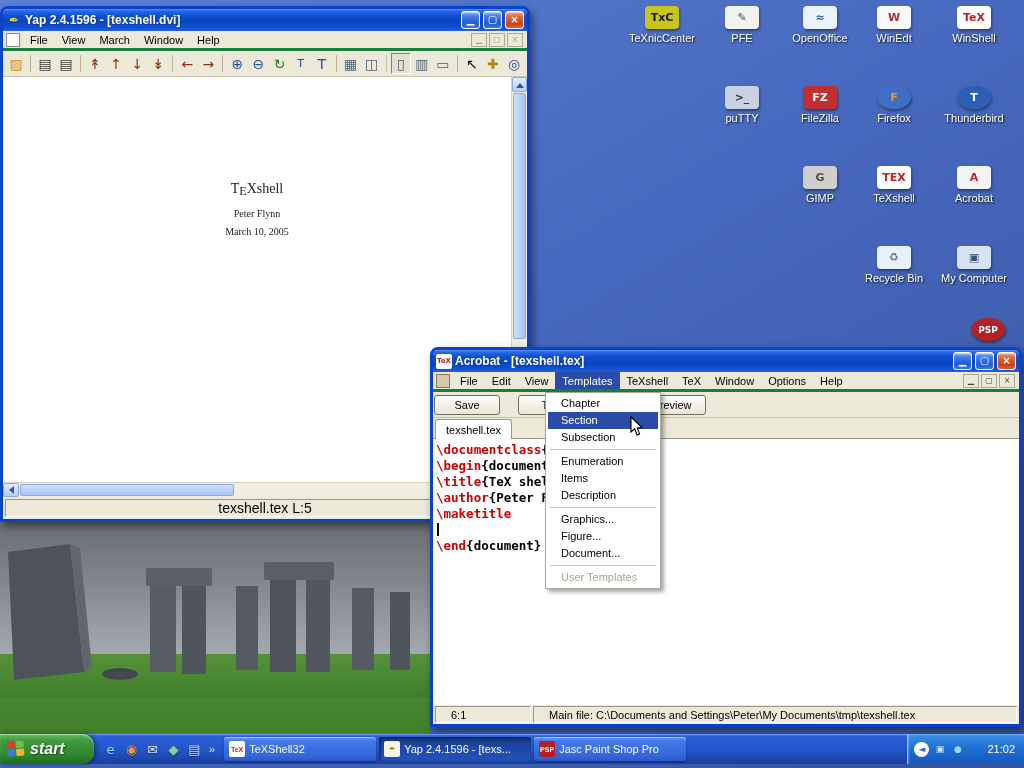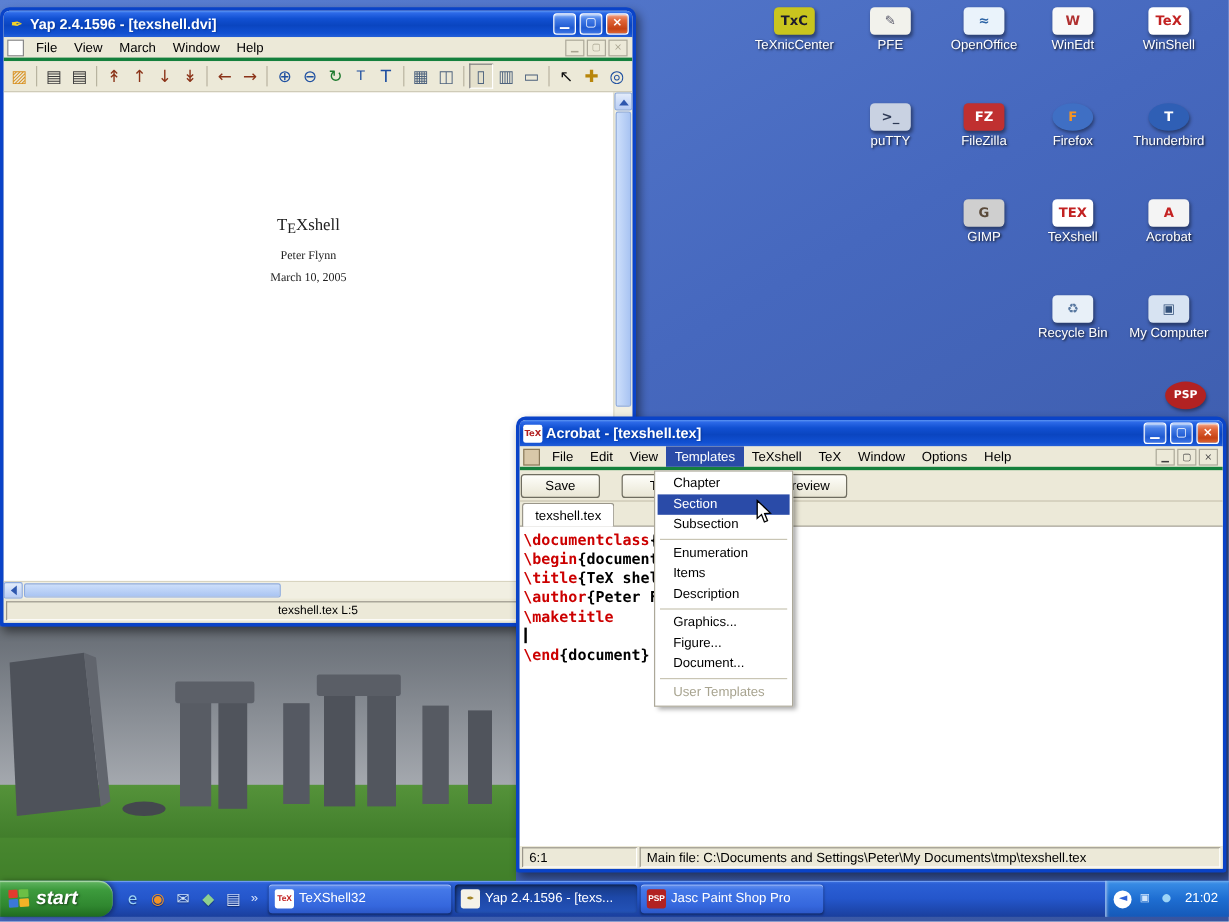--- a/index.html
+++ b/index.html
@@ -68,38 +68,38 @@
 .tri{width:0;height:0;border:4px solid transparent;display:block}
 .tri.up{border-bottom:5px solid #2E57AE;margin-top:-3px}
 .tri.down{border-top:5px solid #2E57AE;margin-bottom:-3px}
 .tri.left{border-right:5px solid #2E57AE;margin-left:-3px}
 .tri.right{border-left:5px solid #2E57AE;margin-right:-3px}
 .hscroll{flex:0 0 15px;display:flex;background:#F1EFE2;border-top:1px solid #D8D4C0;align-items:stretch}
 .hscroll .sb-btn{flex:0 0 16px;width:16px;height:100%}
 .h-thumb{width:214px;margin:1px;background:linear-gradient(180deg,#CDDFFB,#A9C4F2);border:1px solid #8CAAE0;border-radius:2px;cursor:pointer}
 .h-track{flex:1}
 .yap-status{flex:0 0 20px;background:#ECE9D8;display:flex;align-items:stretch;padding:2px}
-.yap-status .cell{flex:1;border:1px solid;border-color:#9A968A #FFF #FFF #9A968A;display:flex;align-items:center;justify-content:center;font-size:10px}
+.yap-status .cell{flex:1;border:1px solid;border-color:#9A968A #FFF #FFF #9A968A;display:flex;align-items:center;justify-content:center;font-size:14px}
 
 
 #tex-toolbar{position:relative}
 .xp-button{position:absolute;top:3px;height:20px;display:flex;align-items:center;justify-content:center;font-size:11px;cursor:pointer;
 background:linear-gradient(180deg,#FEFEFA,#E9E6D4);border:1px solid #6F6D60;border-radius:3px}
 .tabbar{flex:0 0 21px;background:#ECE9D8;display:flex;align-items:flex-end;padding-left:2px;border-bottom:1px solid #9A968A}
 .tab{height:20px;padding:0 10px;background:#fff;border:1px solid #9A968A;border-bottom:none;border-radius:3px 3px 0 0;
 display:flex;align-items:center;font-size:11px;margin-bottom:-1px;position:relative;z-index:2;cursor:pointer}
 .editor{flex:1;background:#fff;position:relative;overflow:hidden;cursor:text;
 font-family:"DejaVu Sans Mono",monospace;font-weight:bold;font-size:12.5px}
 #editor-lines{padding:3px 0 0 3px}
 .ed-line{height:16px;line-height:16px;white-space:pre}
 .seg-cmd{color:var(--editor-command,#C00)}
 .seg-arg{color:#000}
 .caret{position:absolute;left:4px;top:84px;width:2px;height:13px;background:#000}
 .tex-status{flex:0 0 19px;background:#ECE9D8;display:flex;gap:2px;padding:1px 2px;align-items:stretch}
-.status-cell{border:1px solid;border-color:#9A968A #FFF #FFF #9A968A;font-size:11px;display:flex;align-items:center;padding:0 5px;white-space:nowrap;overflow:hidden}
+.status-cell{border:1px solid;border-color:#9A968A #FFF #FFF #9A968A;font-size:11px;display:flex;align-items:center;padding:0 15px;white-space:nowrap;overflow:hidden}
 #status-pos{width:96px;flex:0 0 96px}
 #status-file{flex:1}
 
 #templates-menu{position:absolute;left:112px;top:42px;width:116px;background:#fff;border:1px solid #ACA899;
 box-shadow:3px 3px 4px rgba(0,0,0,.35);padding:2px;z-index:60;font-size:11px}
 .dm-item{height:17px;line-height:17px;padding-left:13px;cursor:pointer;white-space:nowrap}
 .dm-item.highlighted{background:var(--menu-highlight,#2A4BA8);color:#fff}
 .dm-item.disabled{color:#A8A490;cursor:default}
 .dm-sep{height:1px;background:#C9C5B4;margin:3px 2px}
 
@@ -122,21 +122,21 @@
 color:#fff;font-size:11px;cursor:pointer;
 background:linear-gradient(180deg,#6792EF 0%,#4478E8 18%,#3567DD 75%,#2C58C8 100%);
 box-shadow:inset 0 1px 0 rgba(255,255,255,.45),0 1px 2px rgba(0,0,0,.35)}
 .task.active{background:linear-gradient(180deg,#17387F 0%,#1D48A8 45%,#2453B8 100%);box-shadow:inset 1px 1px 3px rgba(0,0,0,.55)}
 .task-glyph{width:16px;height:16px;flex:0 0 16px;border-radius:2px;font-size:7px;font-weight:bold;display:flex;align-items:center;justify-content:center}
 .task-label{white-space:nowrap;overflow:hidden}
 #tray{margin-left:auto;height:30px;display:flex;align-items:center;gap:3px;padding:0 9px 0 6px;
 background:linear-gradient(180deg,#3C90E8 0%,#1E6ED2 50%,#1559B8 100%);border-left:1px solid #9CC4F0;box-shadow:inset 1px 1px 2px rgba(255,255,255,.3)}
 .tray-icon{width:15px;height:15px;border-radius:50%;display:flex;align-items:center;justify-content:center;font-size:9px;cursor:pointer;
 font-family:"DejaVu Sans",sans-serif}
-#clock{color:#fff;font-size:11px;margin-left:5px}
+#clock{color:#fff;font-size:11px;margin-left:19px}
 </style>
 </head>
 <body>
 
 <svg id="stonehenge" width="430" height="216" viewBox="0 0 430 216">
   <defs>
     <linearGradient id="sky" x1="0" y1="0" x2="0" y2="1">
       <stop offset="0" stop-color="#666C74"></stop>
         <stop offset="1" stop-color="#A8ACB2"></stop>
     </linearGradient>

